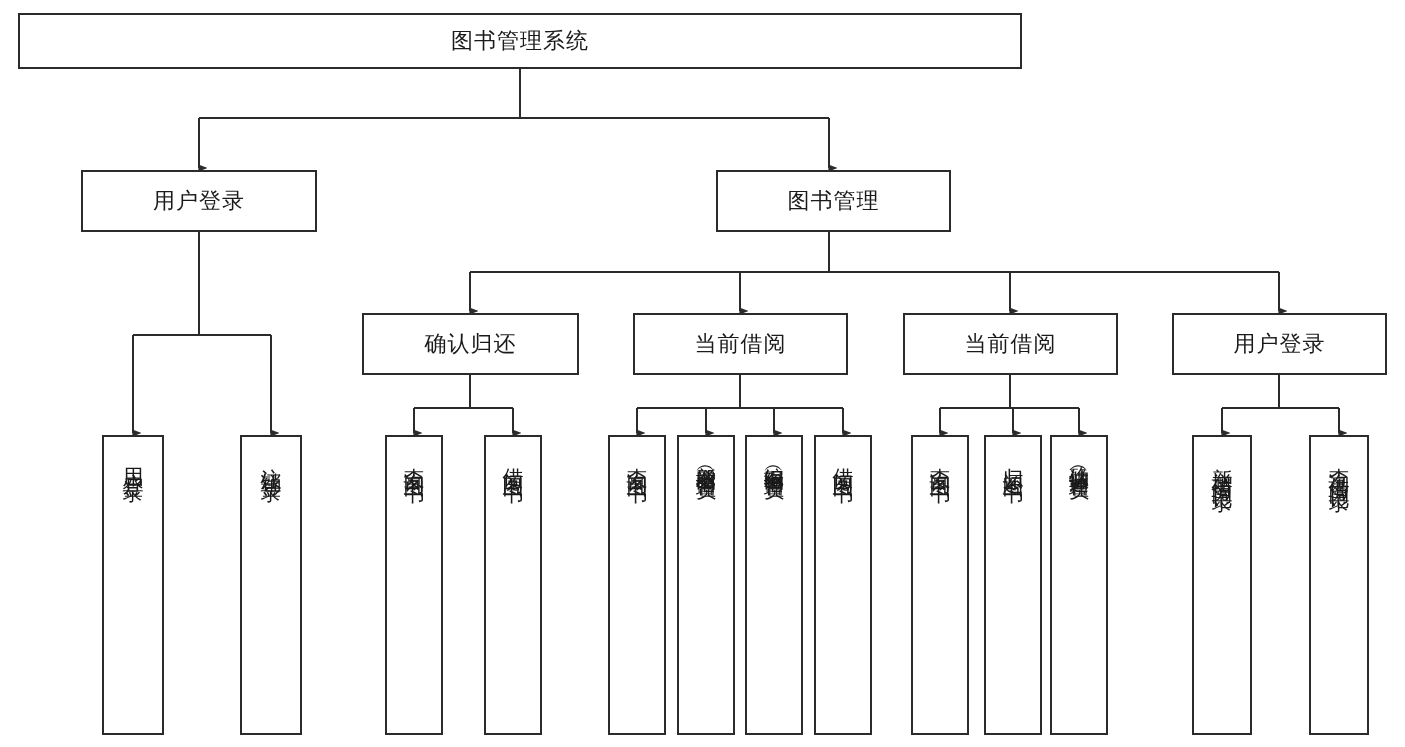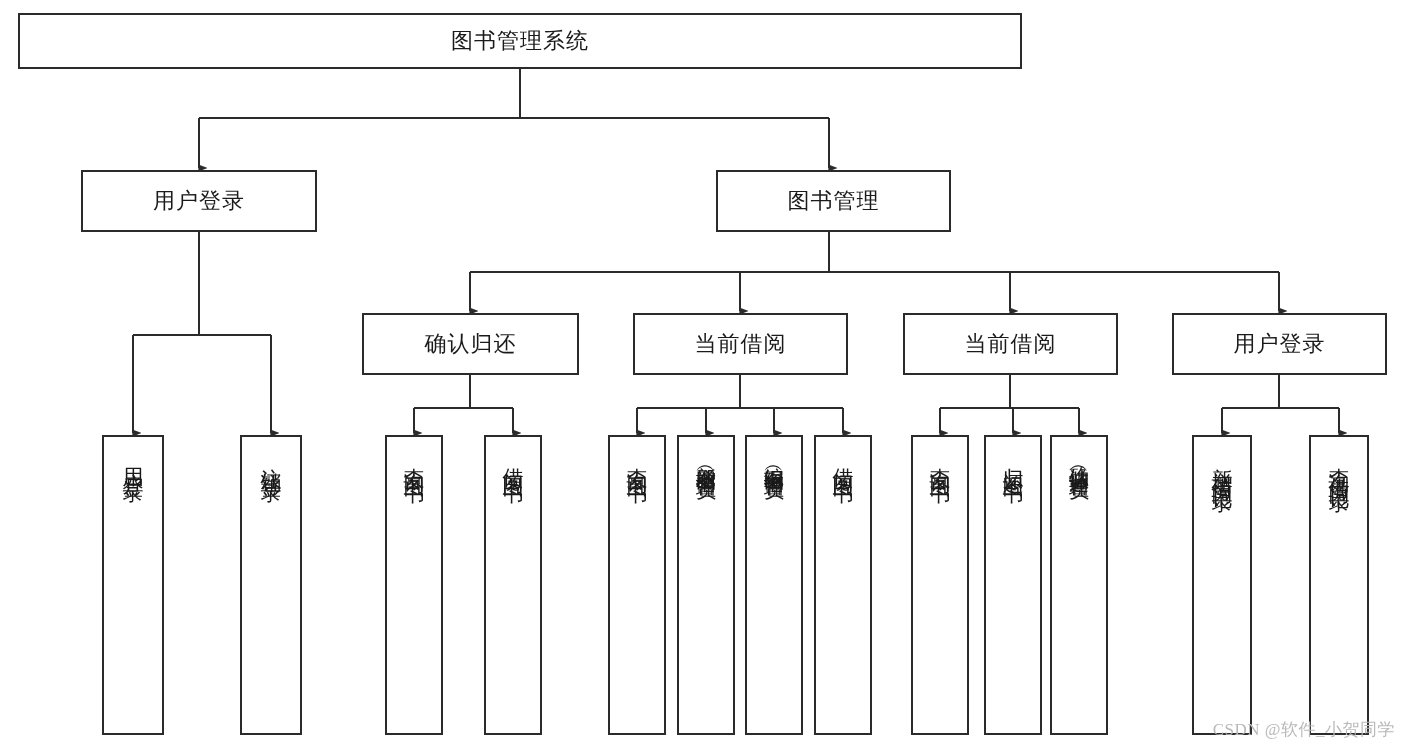--- a/index.html
+++ b/index.html
@@ -176,14 +176,13 @@
         <span class="node-label">确认归还（管理员）</span>
       </div>
       <div class="node-box leaf" style="left: 1192px; top: 435px; width: 60px; height: 300px;">
         <span class="node-label">新增借阅记录</span>
       </div>
       <div class="node-box leaf" style="left: 1309px; top: 435px; width: 60px; height: 300px;">
         <span class="node-label">查询借阅记录</span>
       </div>
     </div>
 
-  <div class="watermark">CSDN @软件_小贺同学</div>
 </div>
 
 </body></html>

